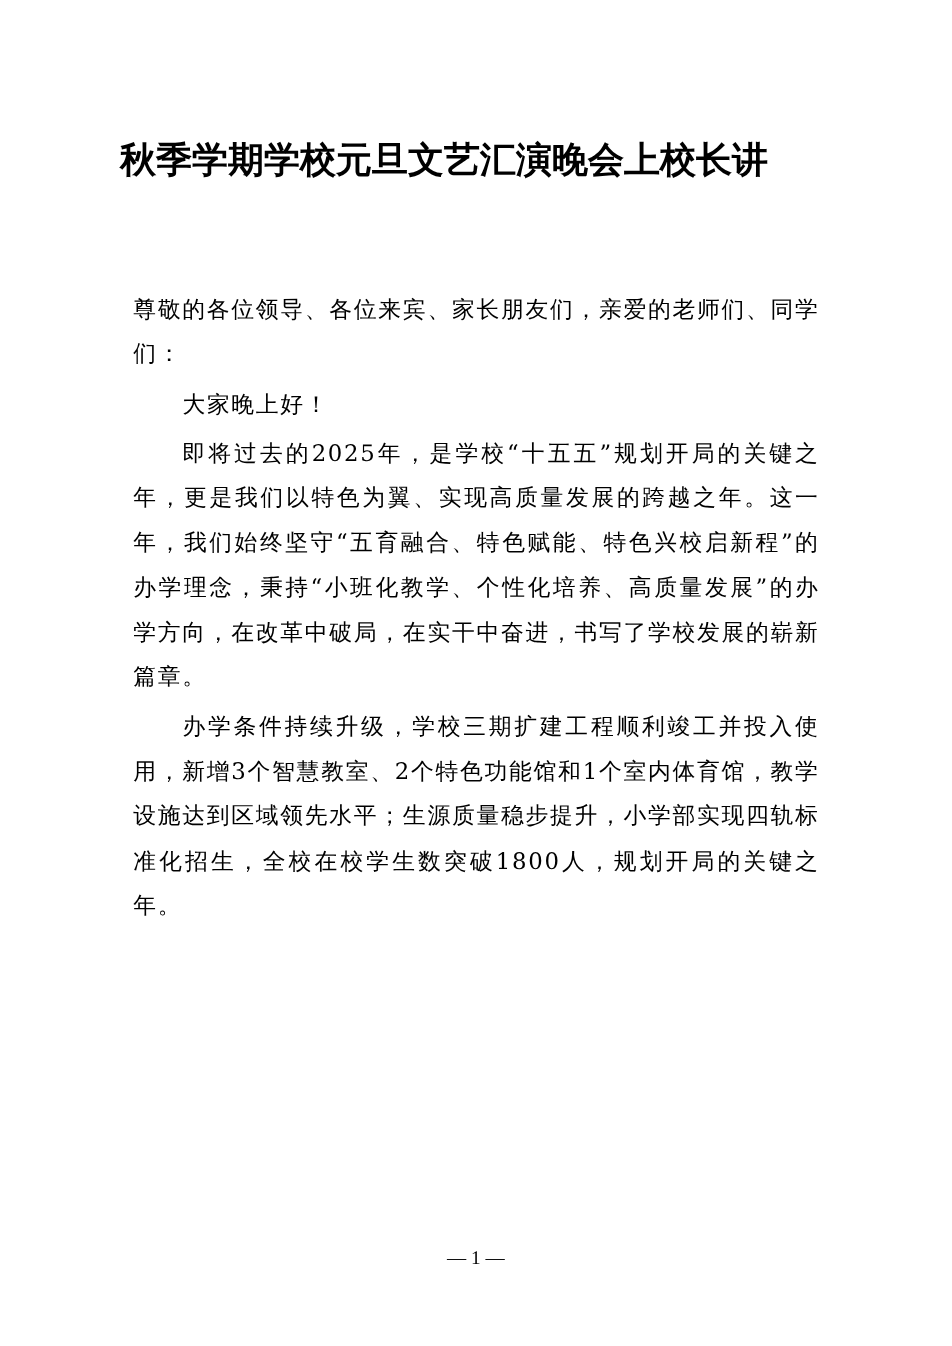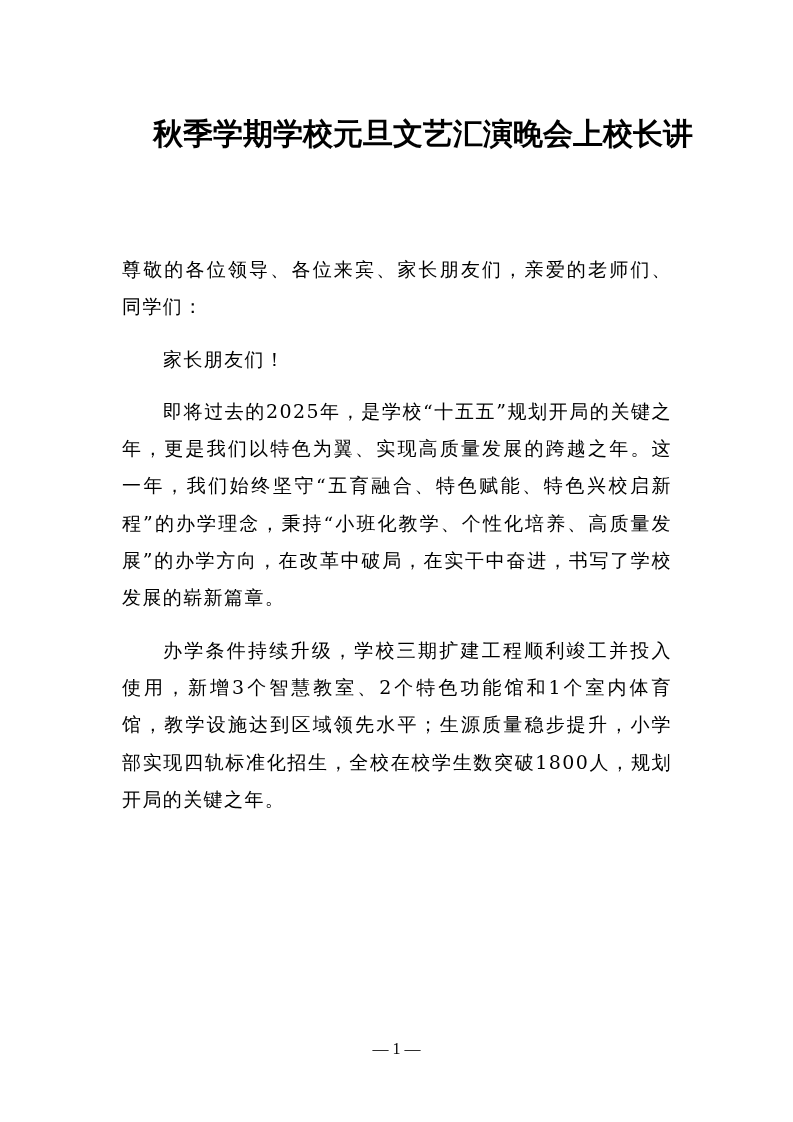--- a/index.html
+++ b/index.html
@@ -3,56 +3,56 @@
 <meta charset="utf-8">
 <style>
   html, body { margin: 0; padding: 0; background: #ffffff; }
   body { width: 793px; height: 1122px; position: relative; overflow: hidden; }
   .page {
     position: absolute; left: 0; top: 0; width: 793px; height: 1122px;
     background: #ffffff; color: #000000;
   }
   .title {
     position: absolute; left: 100px; top: 112px; width: 593px;
-    text-align: right;
+    text-align: left;
     font-family: "DejaVu Serif", "Liberation Serif", serif;
     font-weight: bold;
     font-size: 30px;
     line-height: 43px;
     letter-spacing: 0px;
     margin: 0;
   }
   .body {
     position: absolute; left: 107px; top: 236px; width: 580px;
     font-family: "DejaVu Serif", "Liberation Serif", serif;
     font-size: 19px;
     line-height: 37.3px;
     text-align: justify;
     text-justify: inter-character;
     letter-spacing: 1.4px;
   }
-  .body p { margin: 15px; }
+  .body p { margin: 4px; }
   .body p.indent { text-indent: 41px; }
   .footer {
     position: absolute; left: 0; top: 1040px; width: 793px;
     text-align: center;
     font-family: "Liberation Serif", "DejaVu Serif", serif;
     font-size: 16px;
     color: #000;
   }
 </style>
 </head>
 <body>
 
 <div class="page">
   <h1 class="title">
     <span>秋季学期学校元旦文艺汇演晚会上校长讲</span><br>
   </h1>
 
   <div class="body">
     <p>尊敬的各位领导、各位来宾、家长朋友们，亲爱的老师们、同学们：</p>
-    <p class="indent">家长朋友们！</p>
+    <p class="indent">大家晚上好！</p>
     <p class="indent">即将过去的2025年，是学校“十五五”规划开局的关键之年，更是我们以特色为翼、实现高质量发展的跨越之年。这一年，我们始终坚守“五育融合、特色赋能、特色兴校启新程”的办学理念，秉持“小班化教学、个性化培养、高质量发展”的办学方向，在改革中破局，在实干中奋进，书写了学校发展的崭新篇章。</p>
     <p class="indent">办学条件持续升级，学校三期扩建工程顺利竣工并投入使用，新增3个智慧教室、2个特色功能馆和1个室内体育馆，教学设施达到区域领先水平；生源质量稳步提升，小学部实现四轨标准化招生，全校在校学生数突破1800人，规划开局的关键之年。</p>
   </div>
 
   <div class="footer">— 1 —</div>
 </div>
 
 </body></html>

